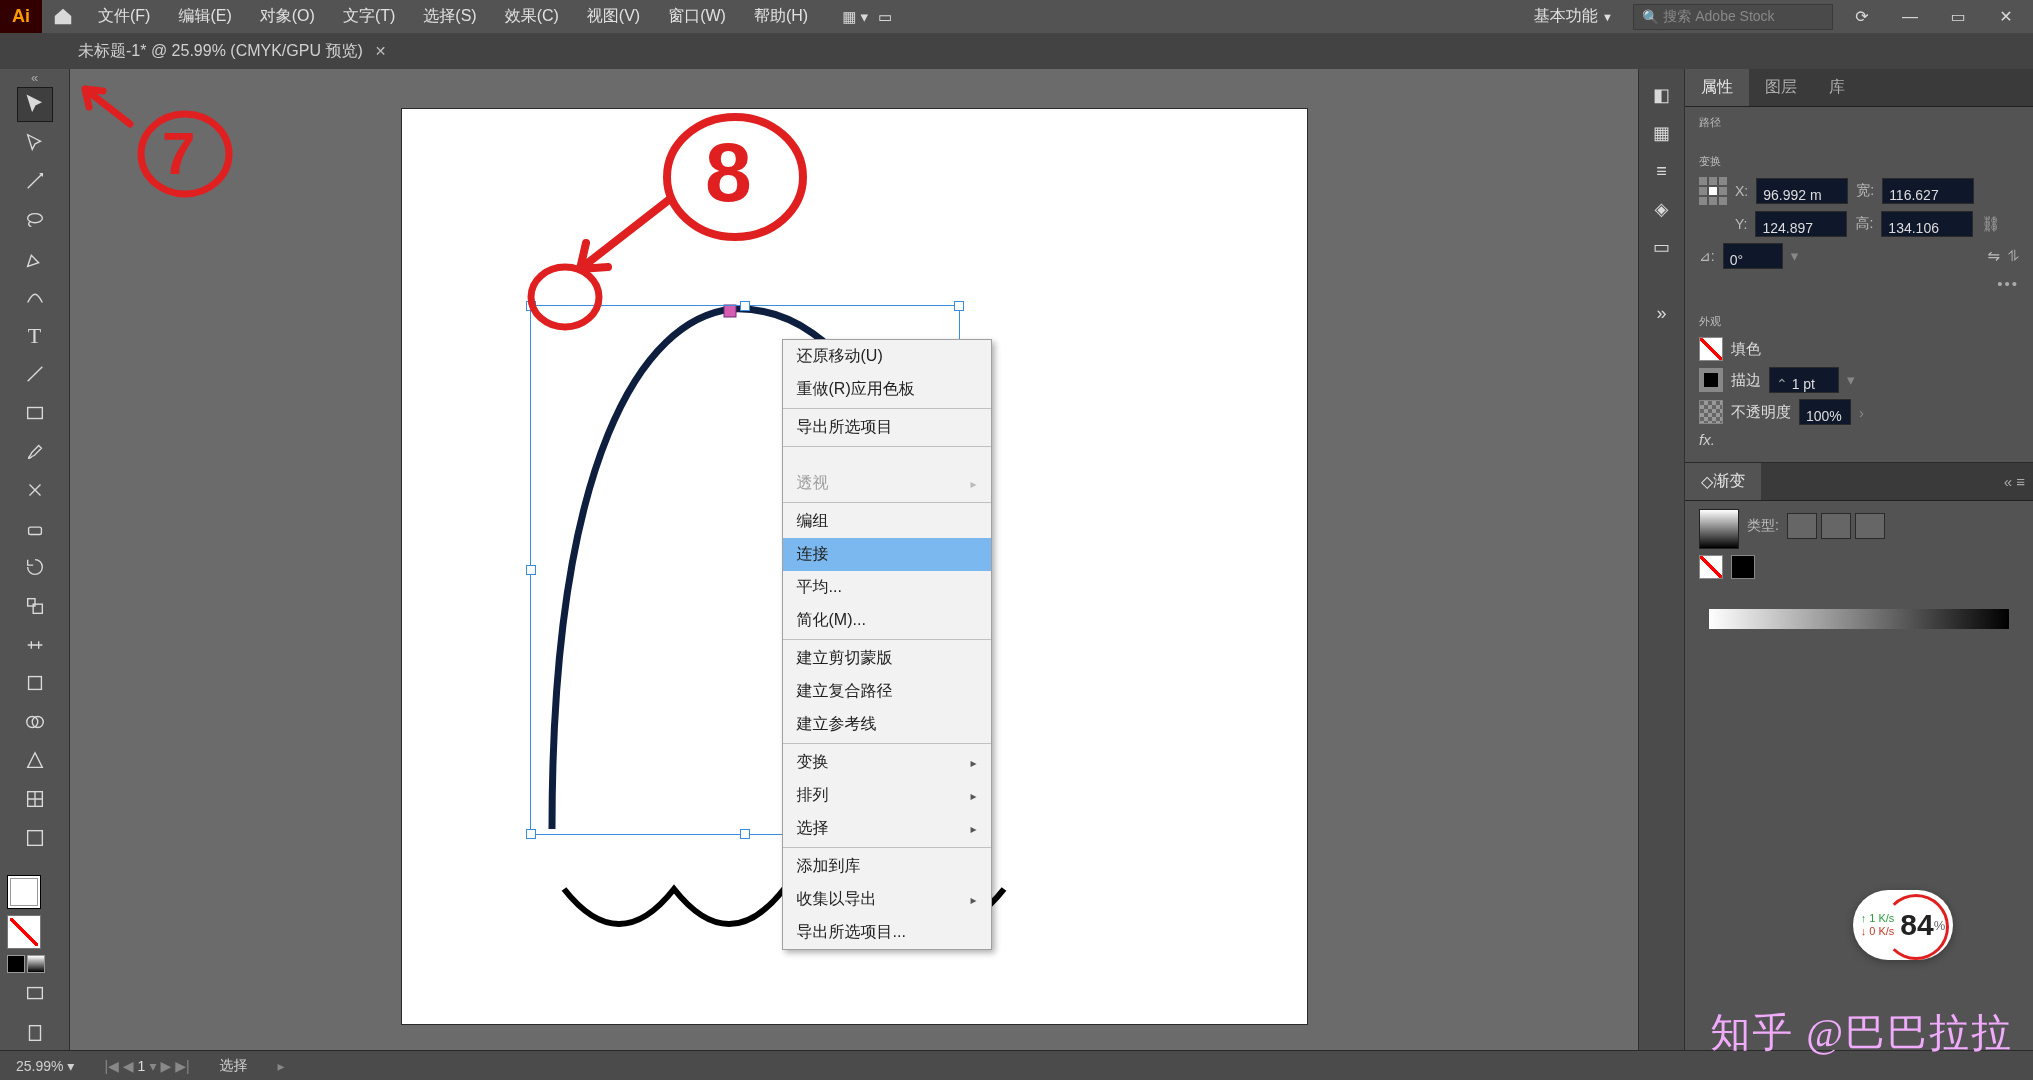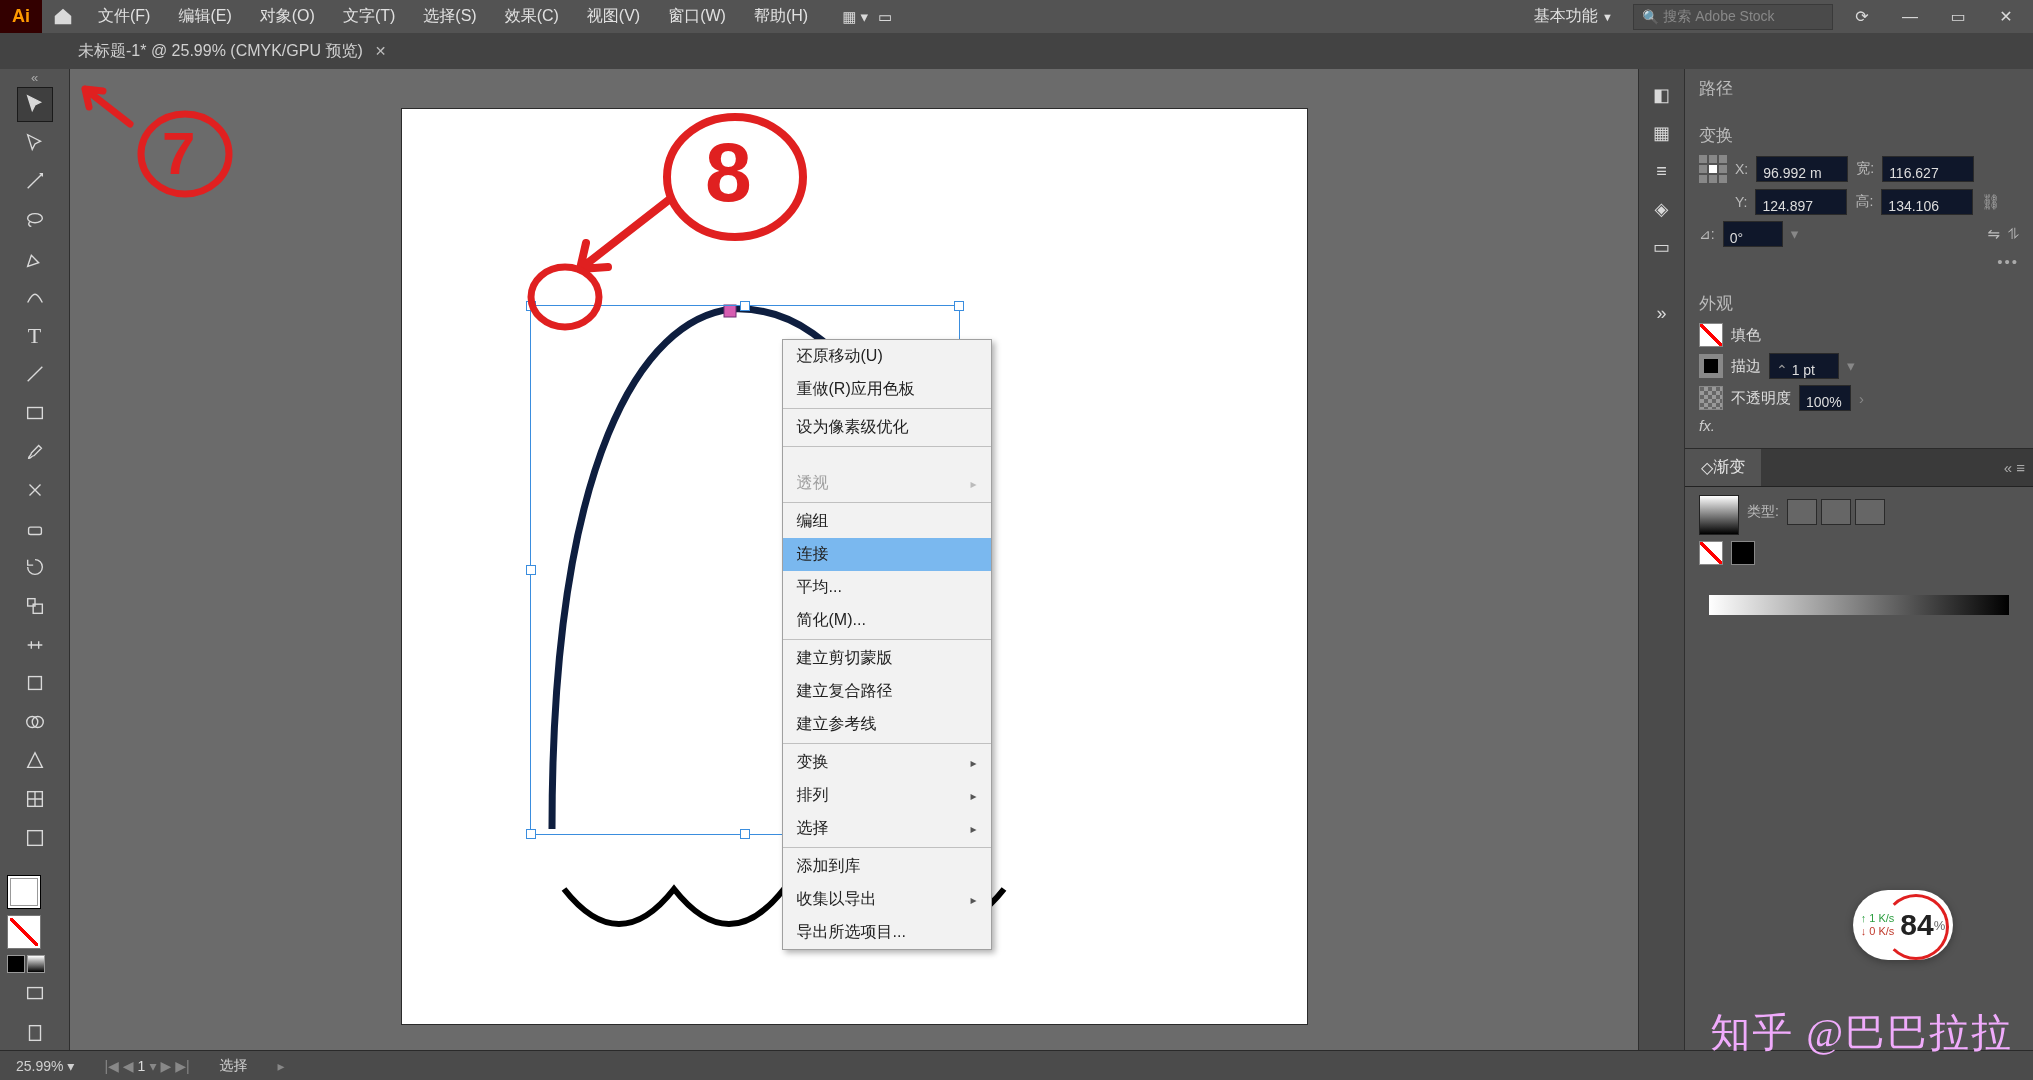--- a/index.html
+++ b/index.html
@@ -60,21 +60,21 @@
 
 
 .panels { width: 395px; background: #535353; display: flex; border-left: 1px solid #2f2f2f; }
 .panel-strip { width: 46px; background: #4b4b4b; border-right: 1px solid #2f2f2f; display: flex; flex-direction: column; align-items: center; gap: 10px; padding-top: 12px; }
 .panel-strip .pico { width: 28px; height: 28px; display:flex; align-items:center; justify-content:center; color:#d9d9d9; font-size:18px; }
 .panel-body { flex:1; display:flex; flex-direction:column; }
 .panel-tabs { height: 38px; background: #3a3a3a; display:flex; align-items:stretch; border-bottom: 1px solid #222; }
 .ptab { padding: 0 16px; color:#aaa; display:flex; align-items:center; font-size:16px; }
 .ptab.on { background:#535353; color:#e8e8e8; }
 .psec { padding: 8px 14px; color:#ccc; font-size:15px; }
-.psec h4 { font-weight:normal; color:#bbb; font-size:17px; margin-bottom:8px; }
+.psec h4 { font-weight:normal; color:#bbb; font-size:11px; margin-bottom:8px; }
 .trow { display:flex; align-items:center; gap:8px; margin-bottom:6px; color:#ddd; }
 .trow label { color:#bbb; font-size:14px; }
 .nfield { background:#0f172a; border:1px solid #2a2a2a; color:#ddd; height:26px; width:92px; padding:0 6px; font-size:14px; display:flex; align-items:flex-end; }
 .angle-field { width:60px; }
 .swatch-sq { width:24px; height:24px; border:1px solid #888; }
 .nofill-sw { background: #fff linear-gradient(to top right, transparent 45%, red 45%, red 55%, transparent 55%); }
 .stroke-sw { background:#000; box-shadow: inset 0 0 0 4px #888; }
 .opac-sw { background: repeating-conic-gradient(#999 0 25%, #666 0 50%) 0 0/8px 8px; }
 .dots { color:#aaa; margin-left:auto; letter-spacing:2px; }
 .fxrow { color:#ccc; font-style:italic; font-size:15px; }
@@ -295,21 +295,21 @@
         <div class="sel-handle sh-mr"></div>
         <div class="sel-handle sh-bl"></div>
         <div class="sel-handle sh-bm"></div>
         <div class="sel-handle sh-br"></div>
       </div>
 
       <div class="ctx">
         <div class="row">还原移动(U)</div>
         <div class="row">重做(R)应用色板</div>
         <hr>
-        <div class="row">设为像素级优化</div>
+        <div class="row">导出所选项目</div>
         <hr>
         <div class="row dis sub">
             <span>透视</span>
           </div>
         <hr>
         <div class="row">编组</div>
         <div class="row hl">连接</div>
         <div class="row">平均...</div>
         <div class="row">简化(M)...</div>
         <hr>
@@ -355,20 +355,25 @@
     <div class="panel-strip">
       <div class="pico">◧</div>
       <div class="pico">▦</div>
       <div class="pico">≡</div>
       <div class="pico">◈</div>
       <div class="pico">▭</div>
       <div style="height:18px"></div>
       <div class="pico">»</div>
     </div>
     <div class="panel-body">
+      <div class="panel-tabs">
+        <div class="ptab on">属性</div>
+        <div class="ptab">图层</div>
+        <div class="ptab">库</div>
+      </div>
       <div class="psec">
         <h4>路径</h4>
       </div>
       <div class="psec">
         <h4>变换</h4>
         <div class="trow">
           <div style="width:28px;height:28px;display:grid;grid-template-columns:repeat(3,1fr);gap:2px;">
             <div style="background:#888"></div>
               <div style="background:#888"></div>
               <div style="background:#888"></div>

